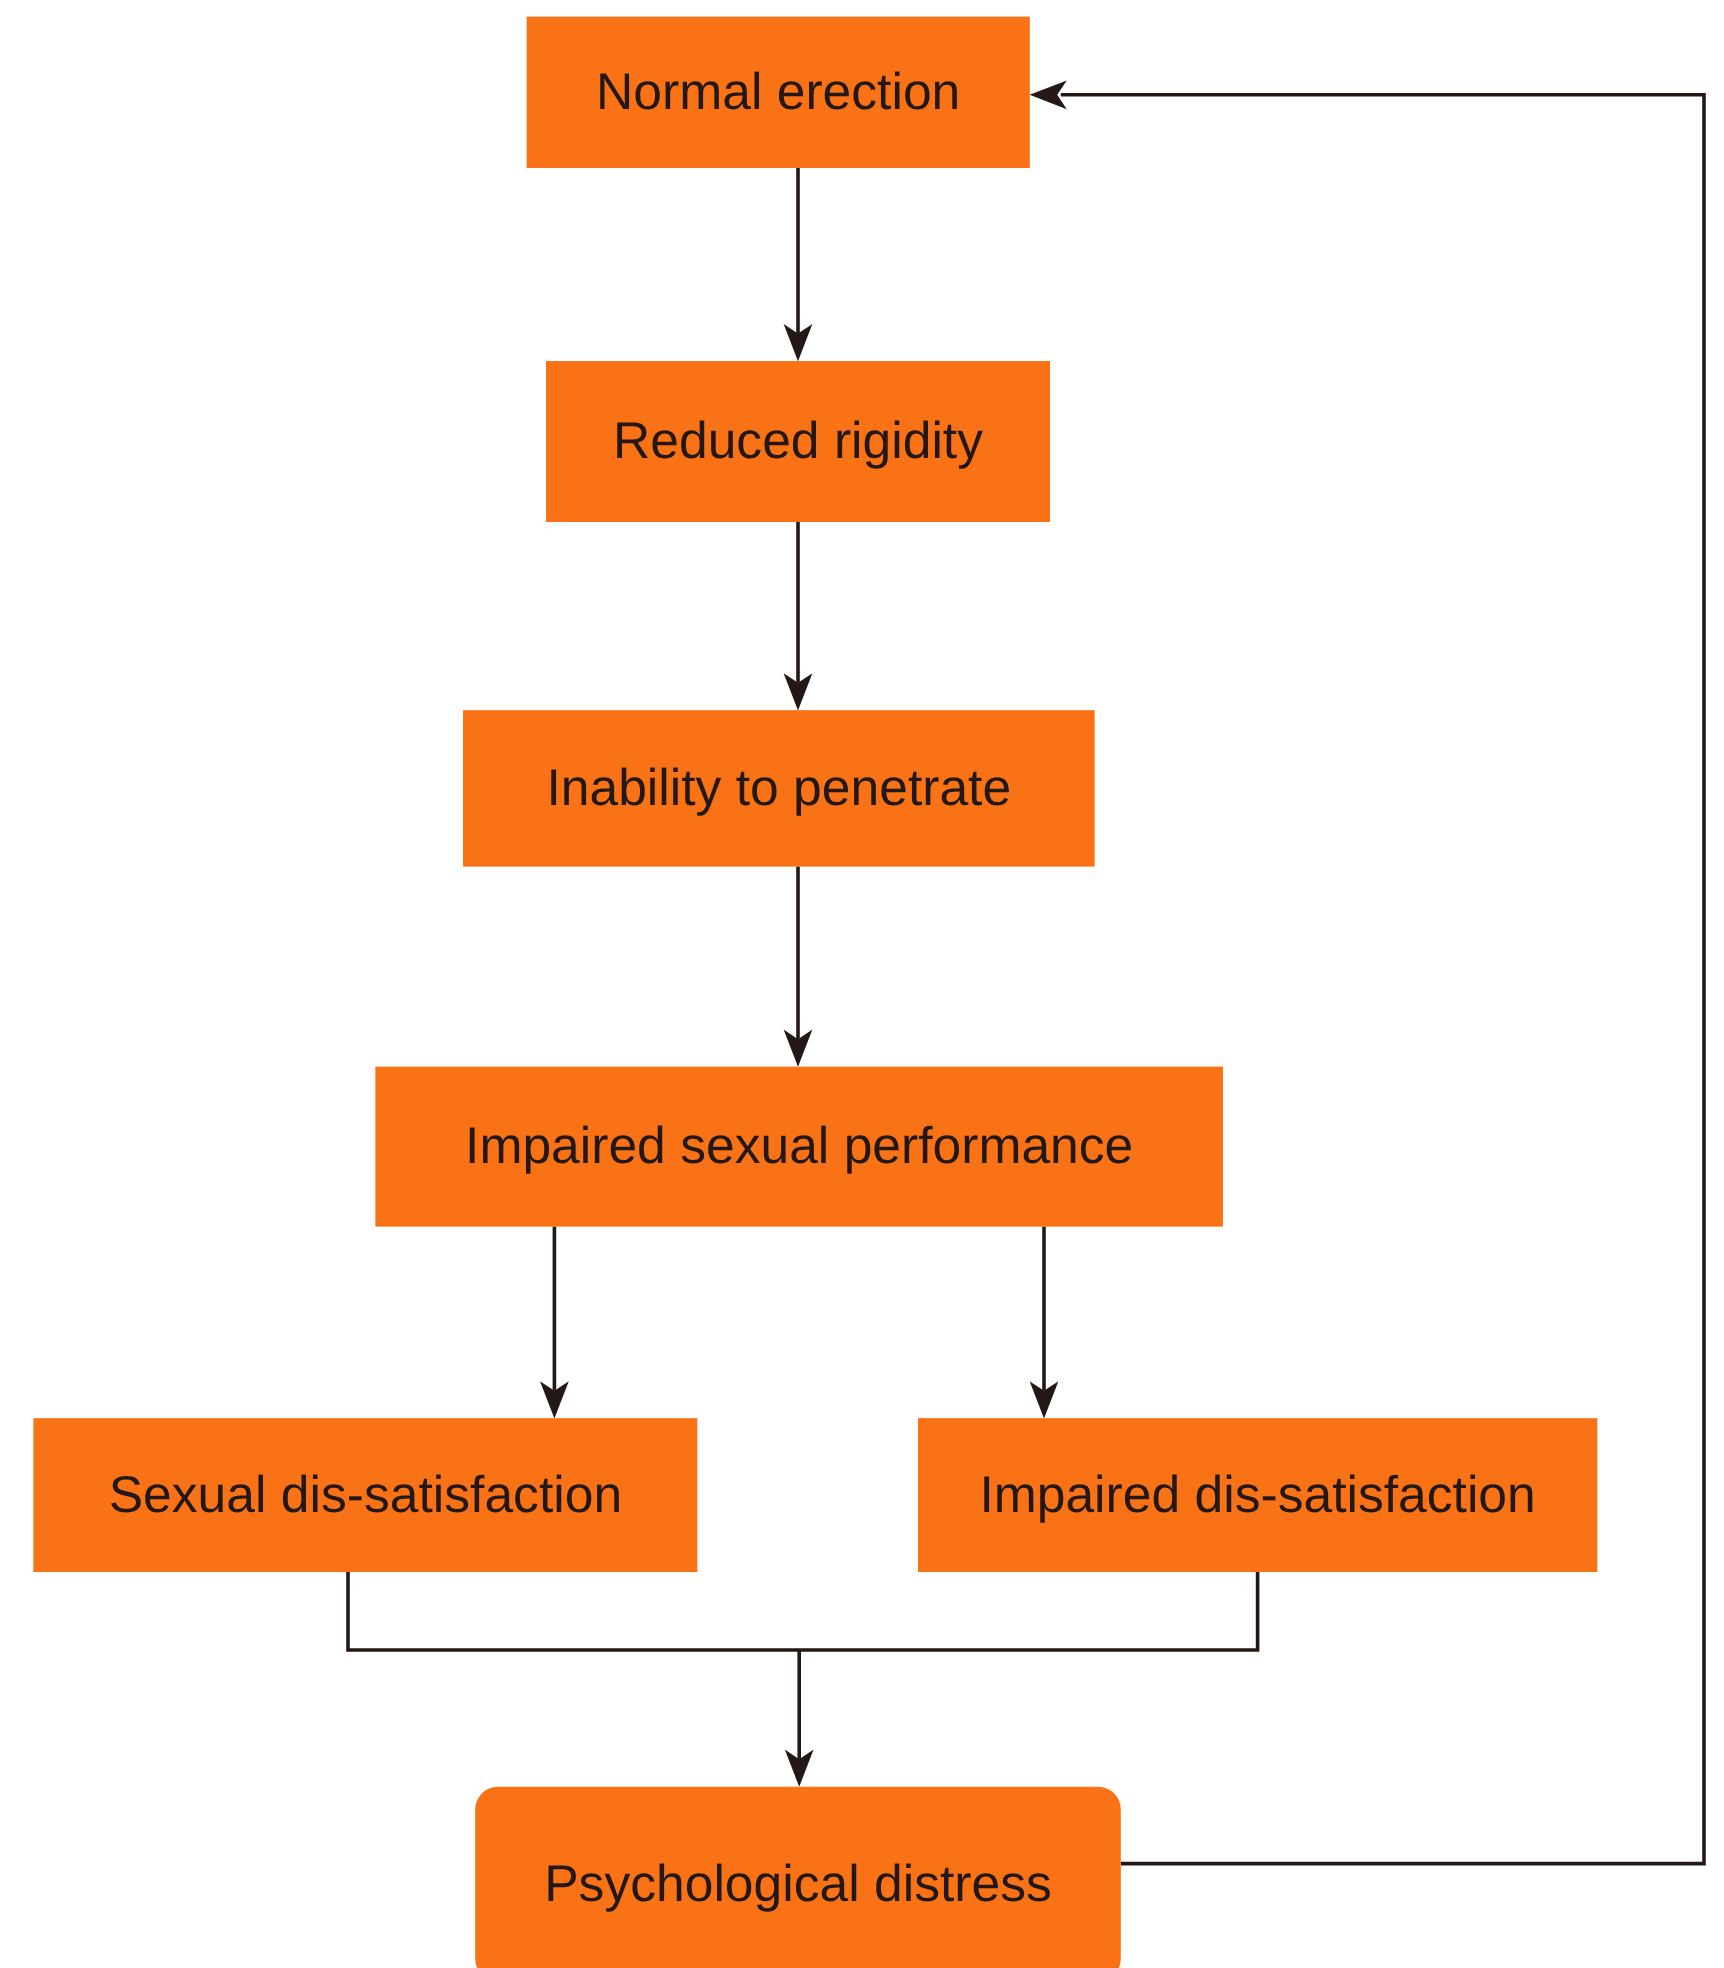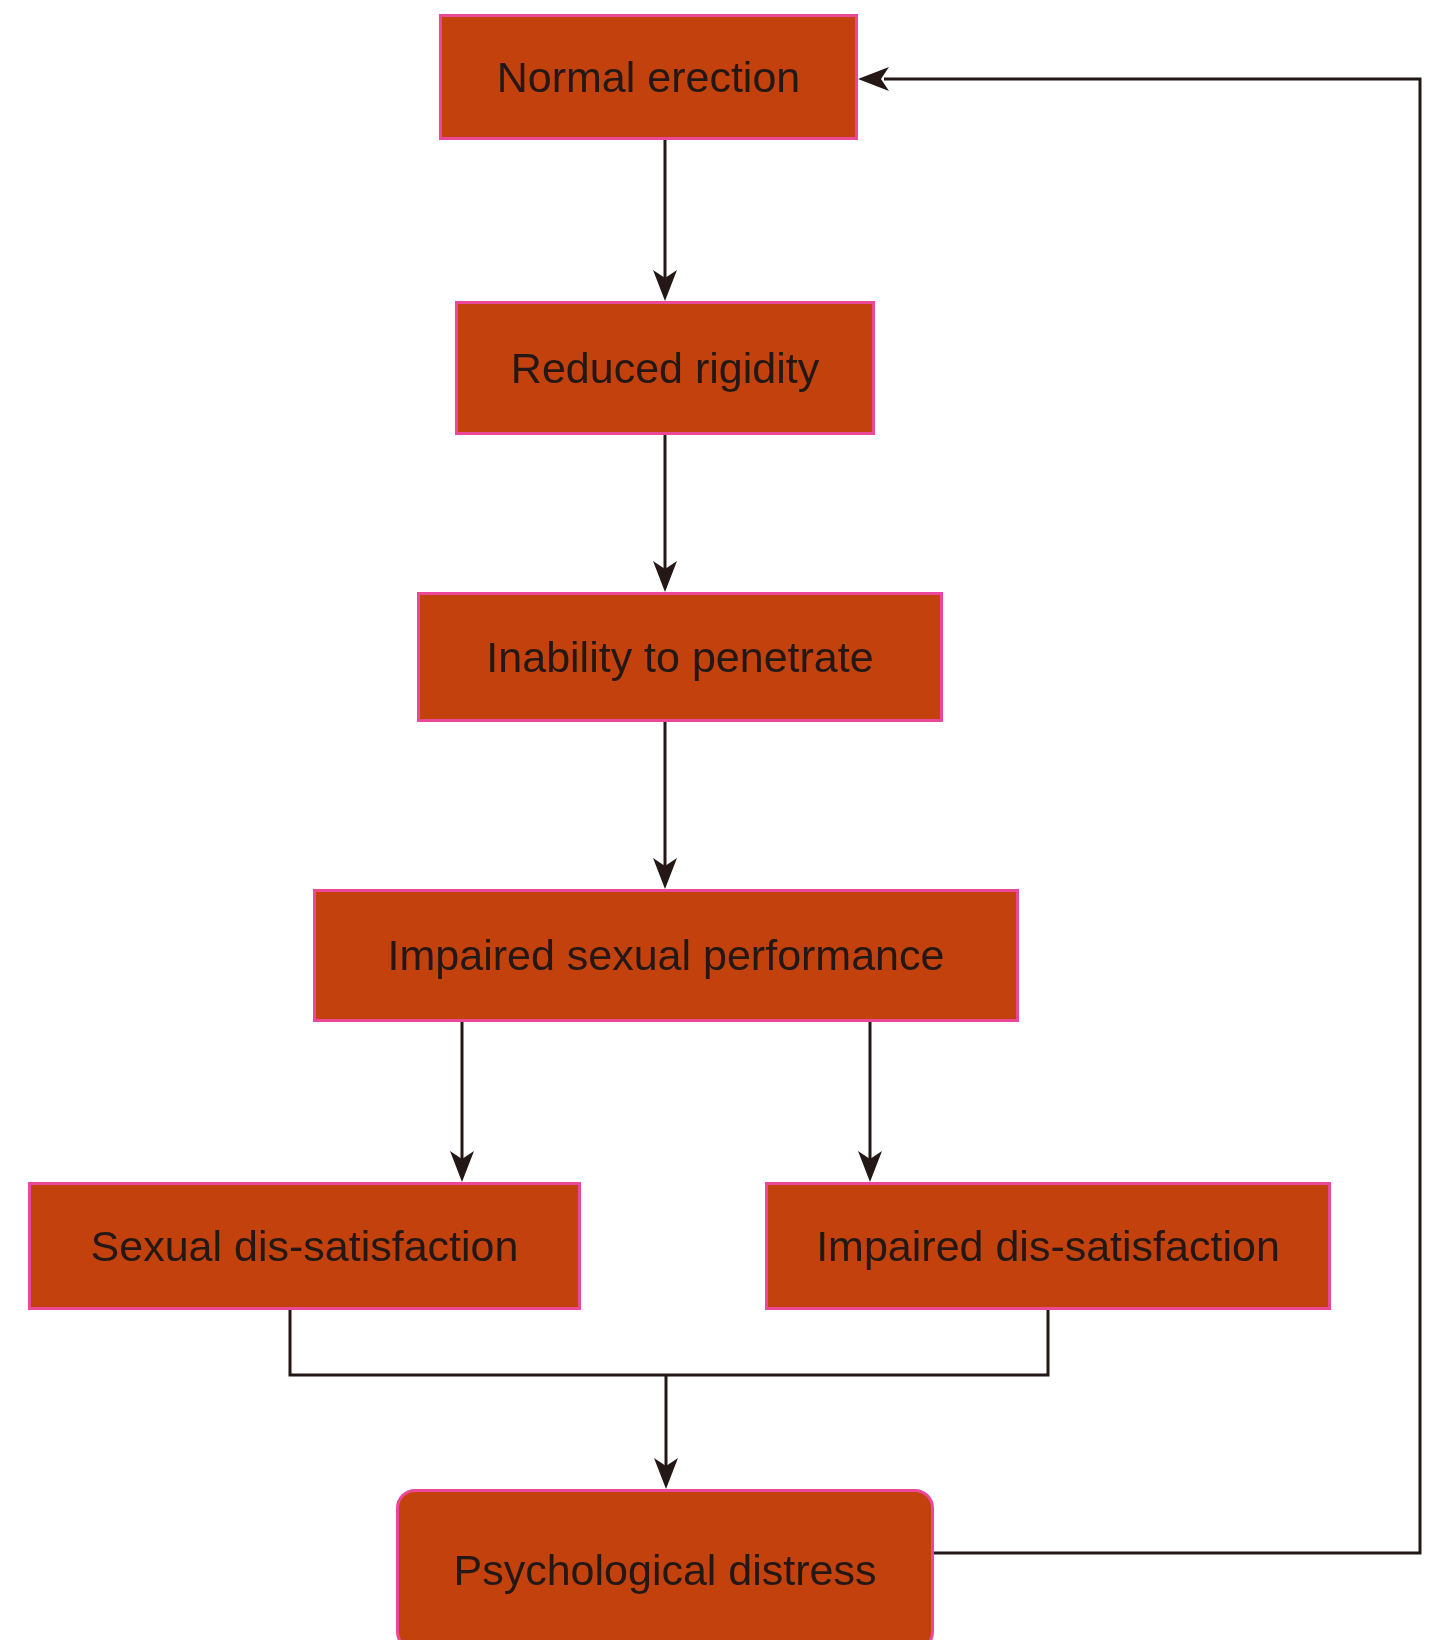--- a/index.html
+++ b/index.html
@@ -12,37 +12,37 @@
     overflow: hidden;
   }
   #wires {
     position: absolute;
     left: 0; top: 0;
     width: 1437px; height: 1640px;
   }
   .node {
     position: absolute;
     box-sizing: border-box;
-    border: 3px solid #ec4899;
-    background: #c2410c;
+    border: 3px solid #f97316;
+    background: #f97316;
     display: flex;
     align-items: center;
     justify-content: center;
     text-align: center;
   }
   .node span {
     color: #231815;
     font-size: 43px;
     letter-spacing: 0px;
     white-space: nowrap;
   }
   
   #n1 { left: 439px; top: 14px;   width: 419px; height: 126px; }
   #n2 { left: 455px; top: 301px;  width: 420px; height: 134px; text-align: right; }
-  #n3 { left: 417px; top: 592px;  width: 526px; height: 130px; }
+  #n3 { left: 386px; top: 592px;  width: 526px; height: 130px; }
   #n4 { left: 313px; top: 889px;  width: 706px; height: 133px; }
   #n5 { left: 28px;  top: 1182px; width: 553px; height: 128px; }
   #n6 { left: 765px; top: 1182px; width: 566px; height: 128px; }
   #n7 { left: 396px; top: 1489px; width: 538px; height: 162px; border-radius: 19px; }
 </style>
 </head>
 <body>
 
 <div id="canvas">
 

